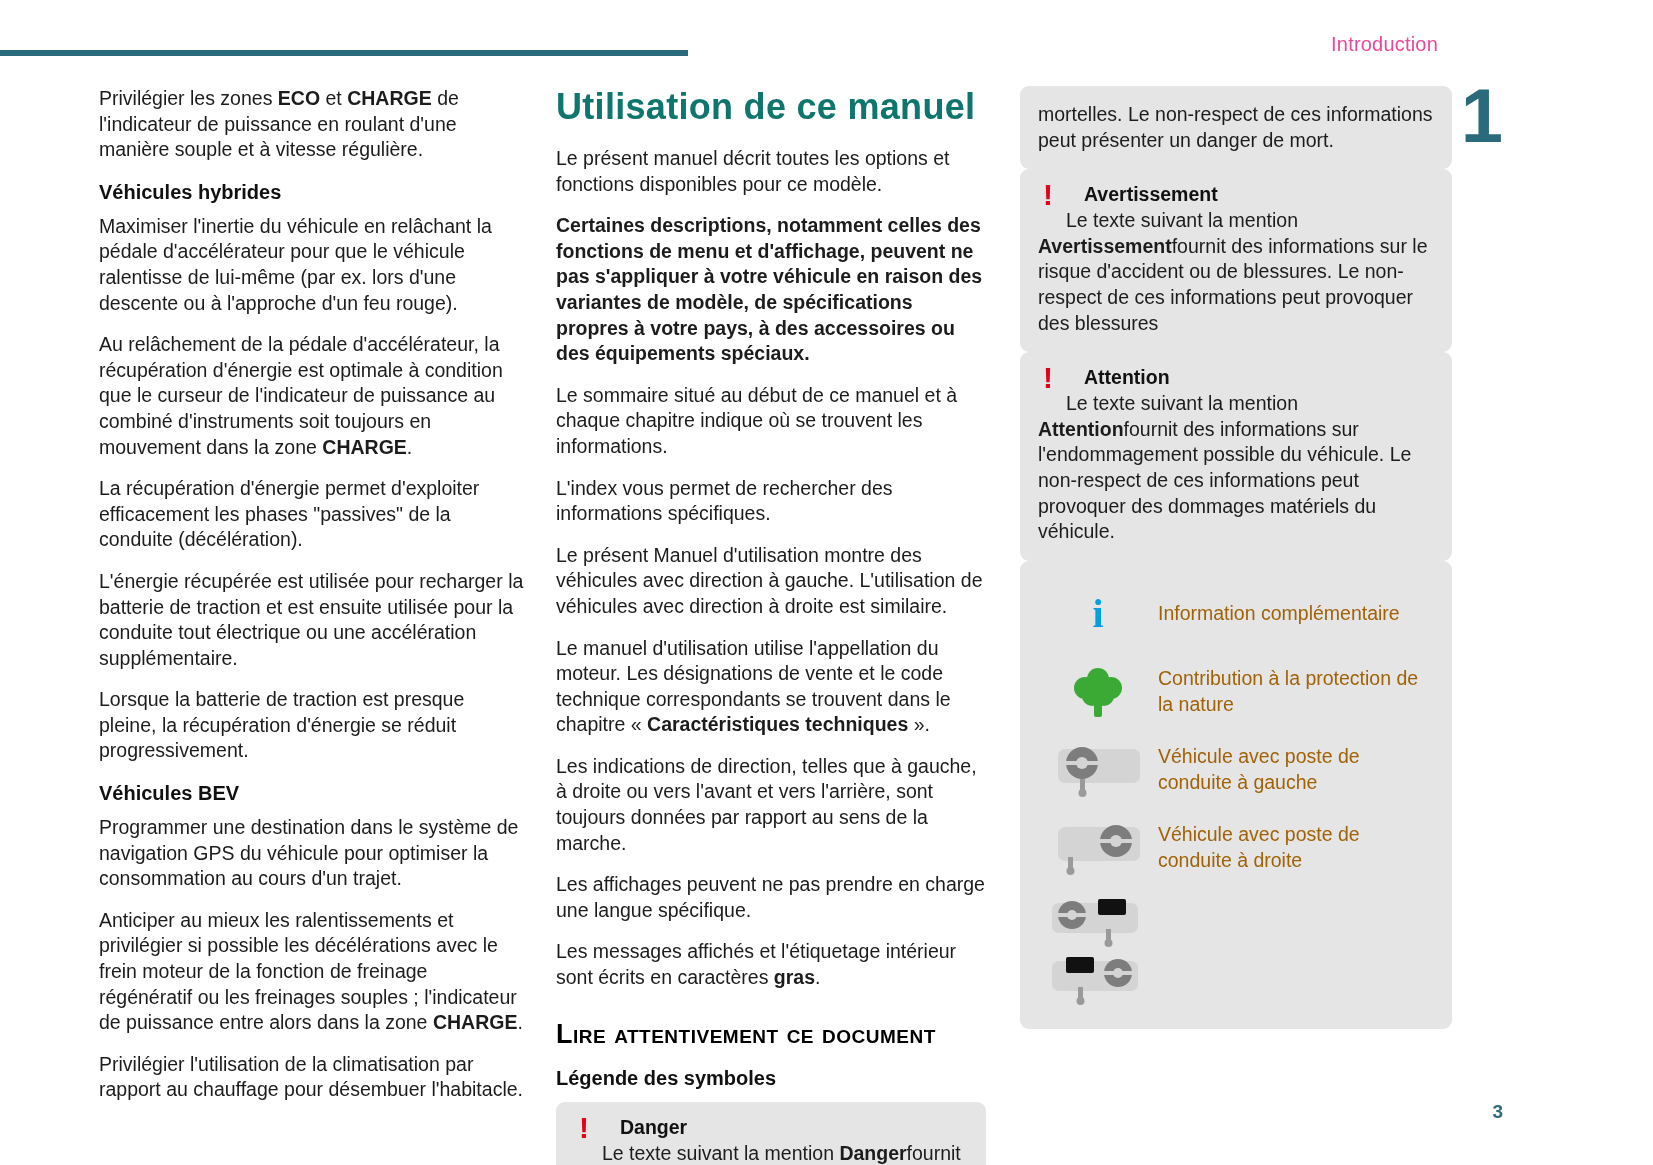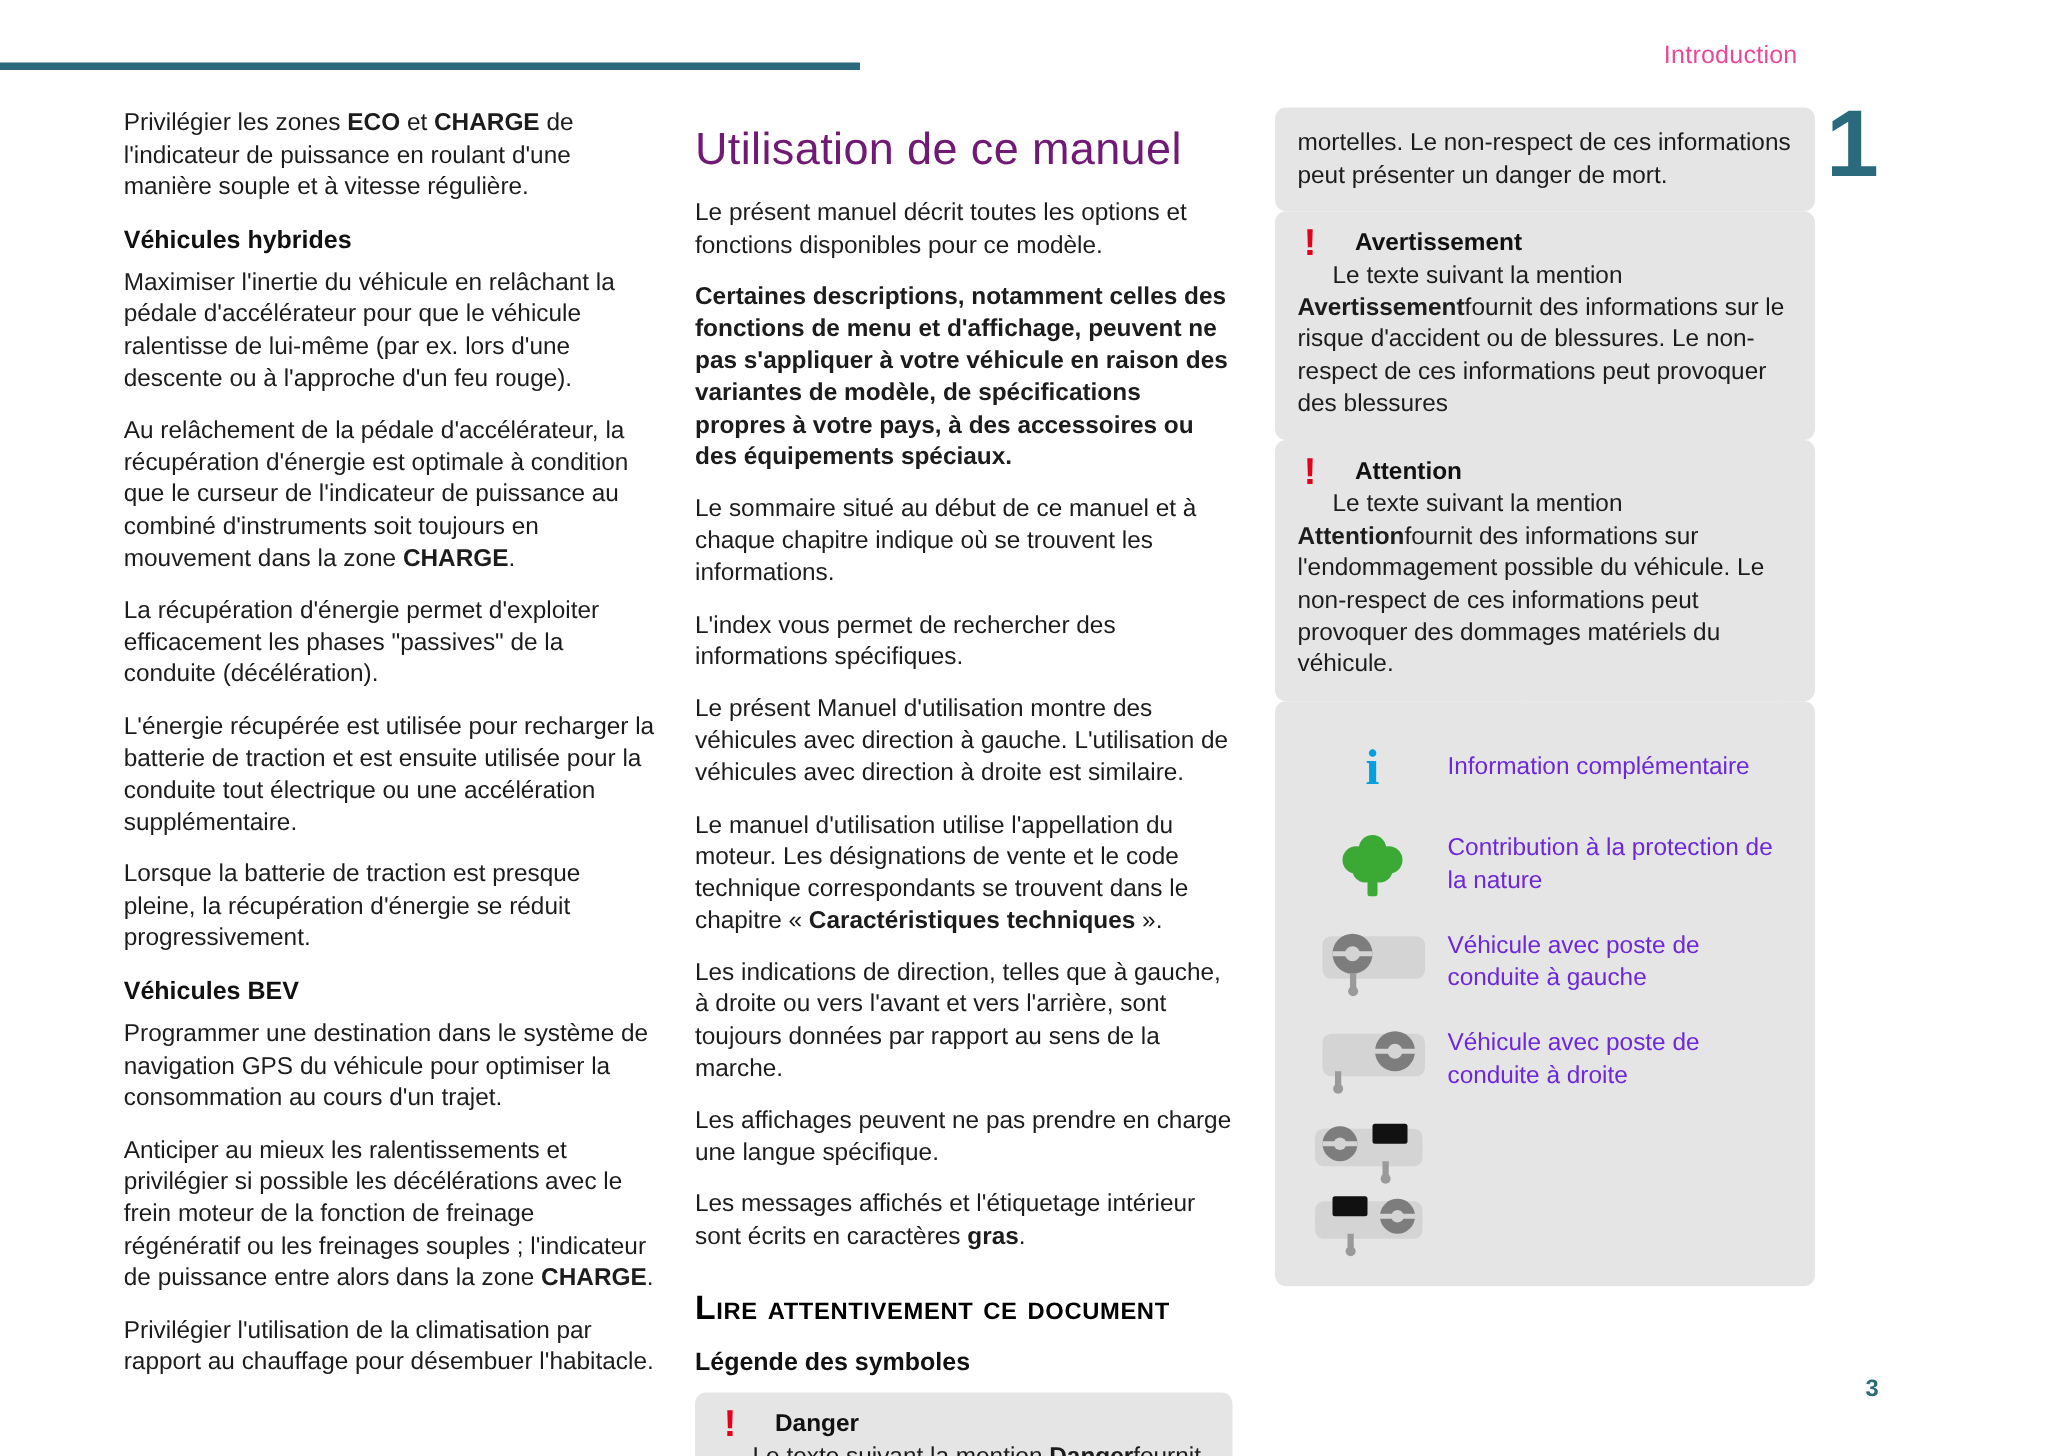--- a/index.html
+++ b/index.html
@@ -58,23 +58,23 @@
   .col p {
     margin: 0 0 0 0;
     font-size: 19.5px;
     line-height: 25.6px;
     color: #1c1c1c;
   }
   .col p + p { margin-top: 16px; }
 
   h2.section-title {
     font-size: 36px;
-    font-weight: normal;
-    color: #701a75;
-    margin: 12px 0 18px 0;
+    font-weight: bold;
+    color: #0f766e;
+    margin: 0 0 18px 0;
     letter-spacing: 0.3px;
   }
   h3.sub-title {
     font-size: 20px;
     font-weight: bold;
     margin: 18px 0 10px 0;
     color: #111;
   }
   h3.sub-title.first { margin-top: 0; }
   h3.smallcaps {
@@ -139,21 +139,21 @@
   .legend-icon {
     width: 120px;
     flex: 0 0 120px;
     display: flex;
     align-items: center;
     justify-content: center;
   }
   .legend-text {
     font-size: 19.5px;
     line-height: 25.6px;
-    color: #6d28d9;
+    color: #a16207;
   }
   .info-i {
     color: #009fdf;
     font-size: 40px;
     font-weight: bold;
     line-height: 40px;
     font-family: "Liberation Serif", serif;
   }
 
   .lr-wide .legend-icon { width: 120px; flex: 0 0 120px; }

